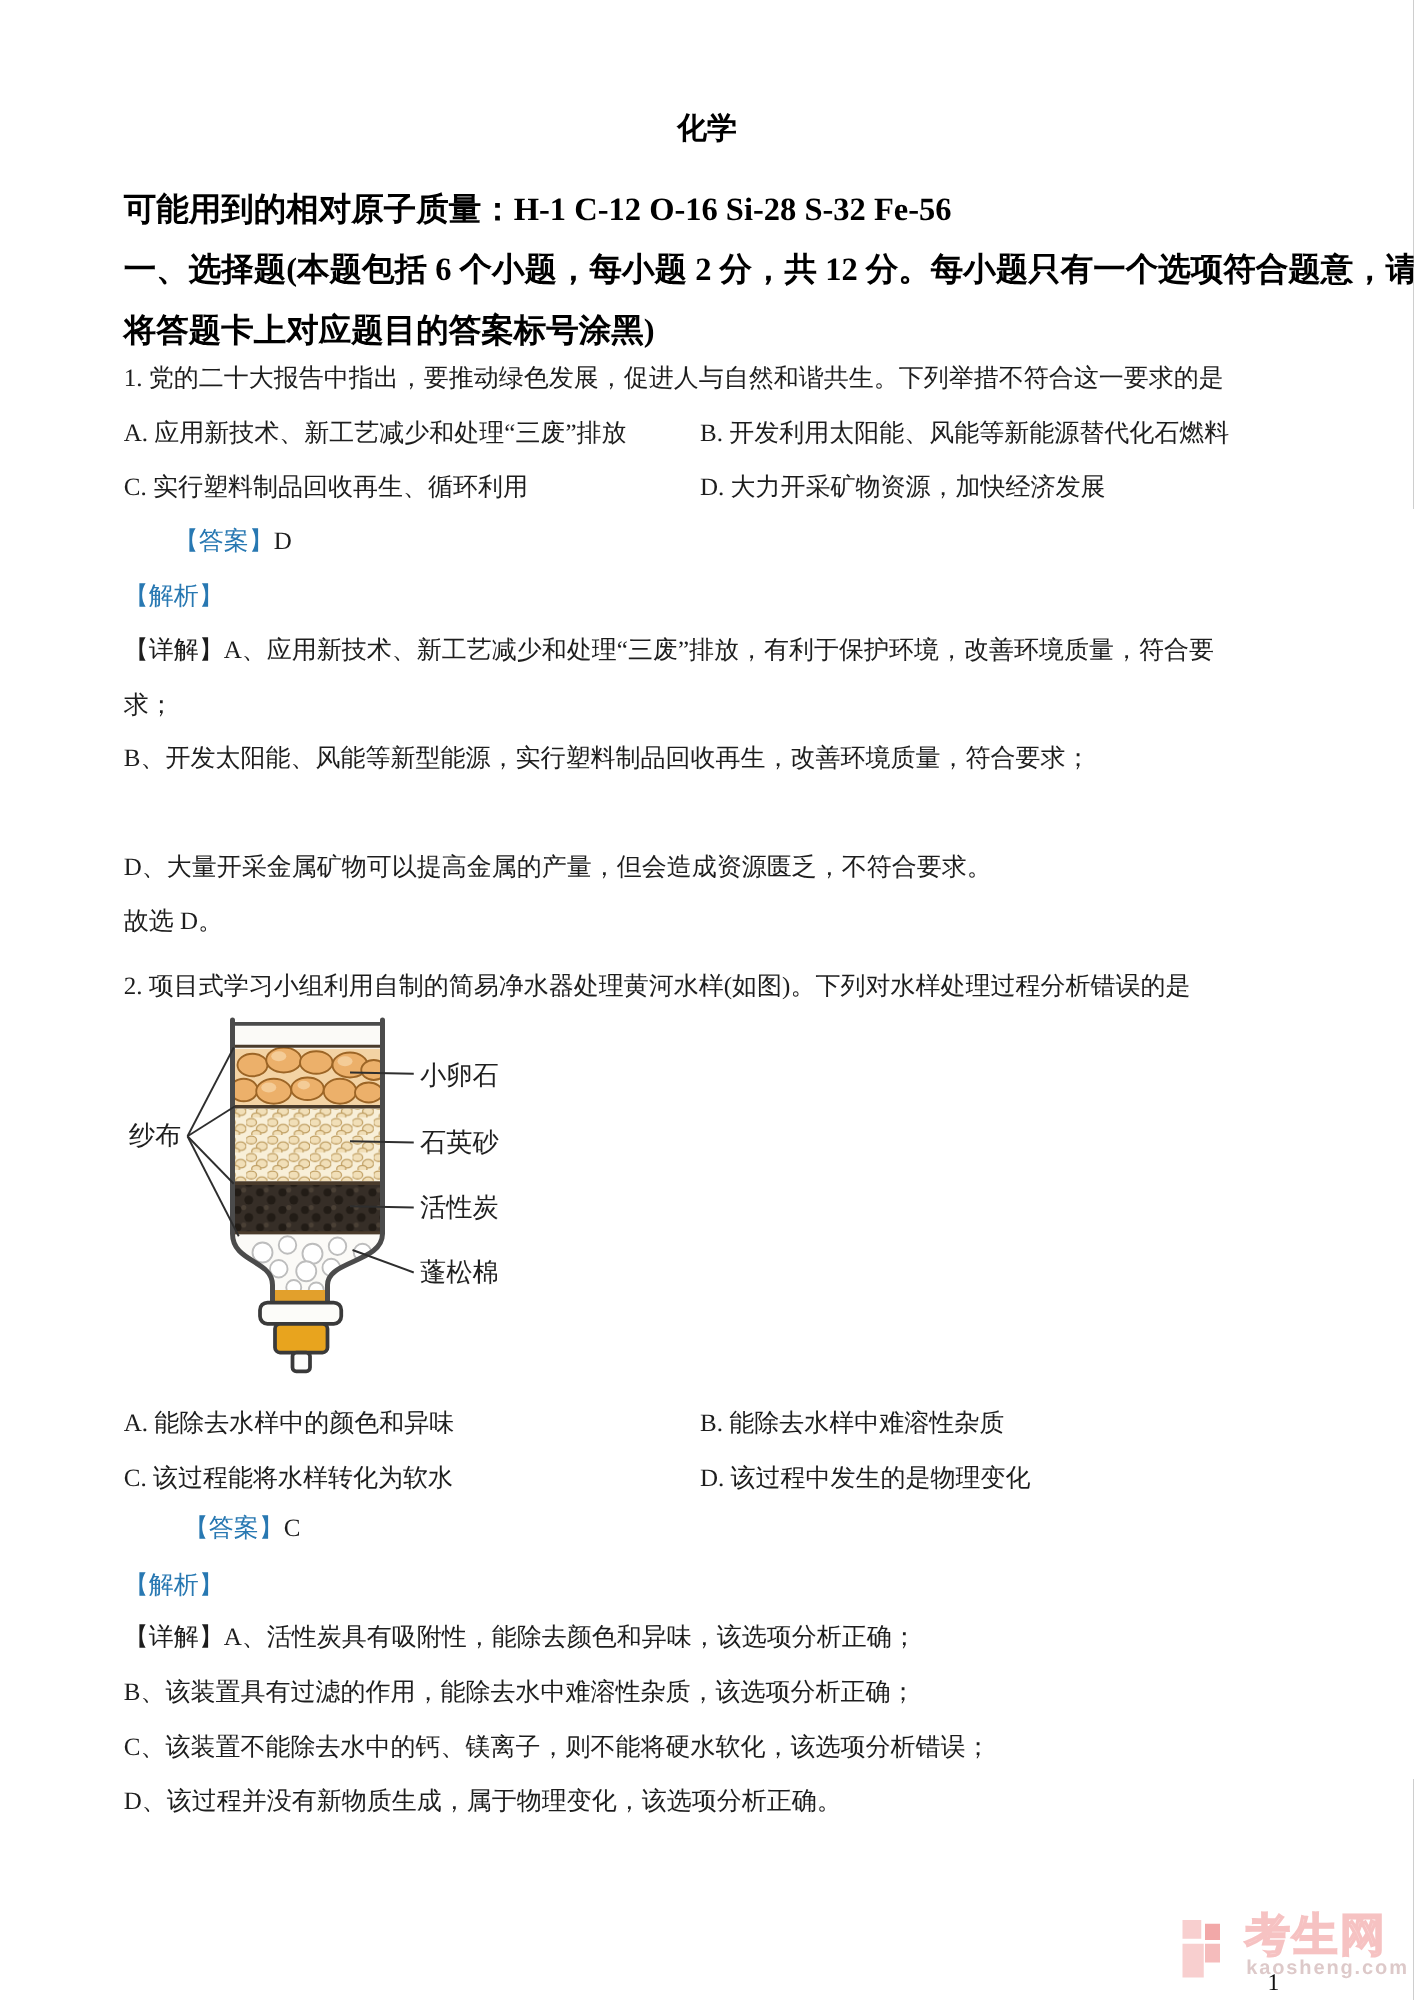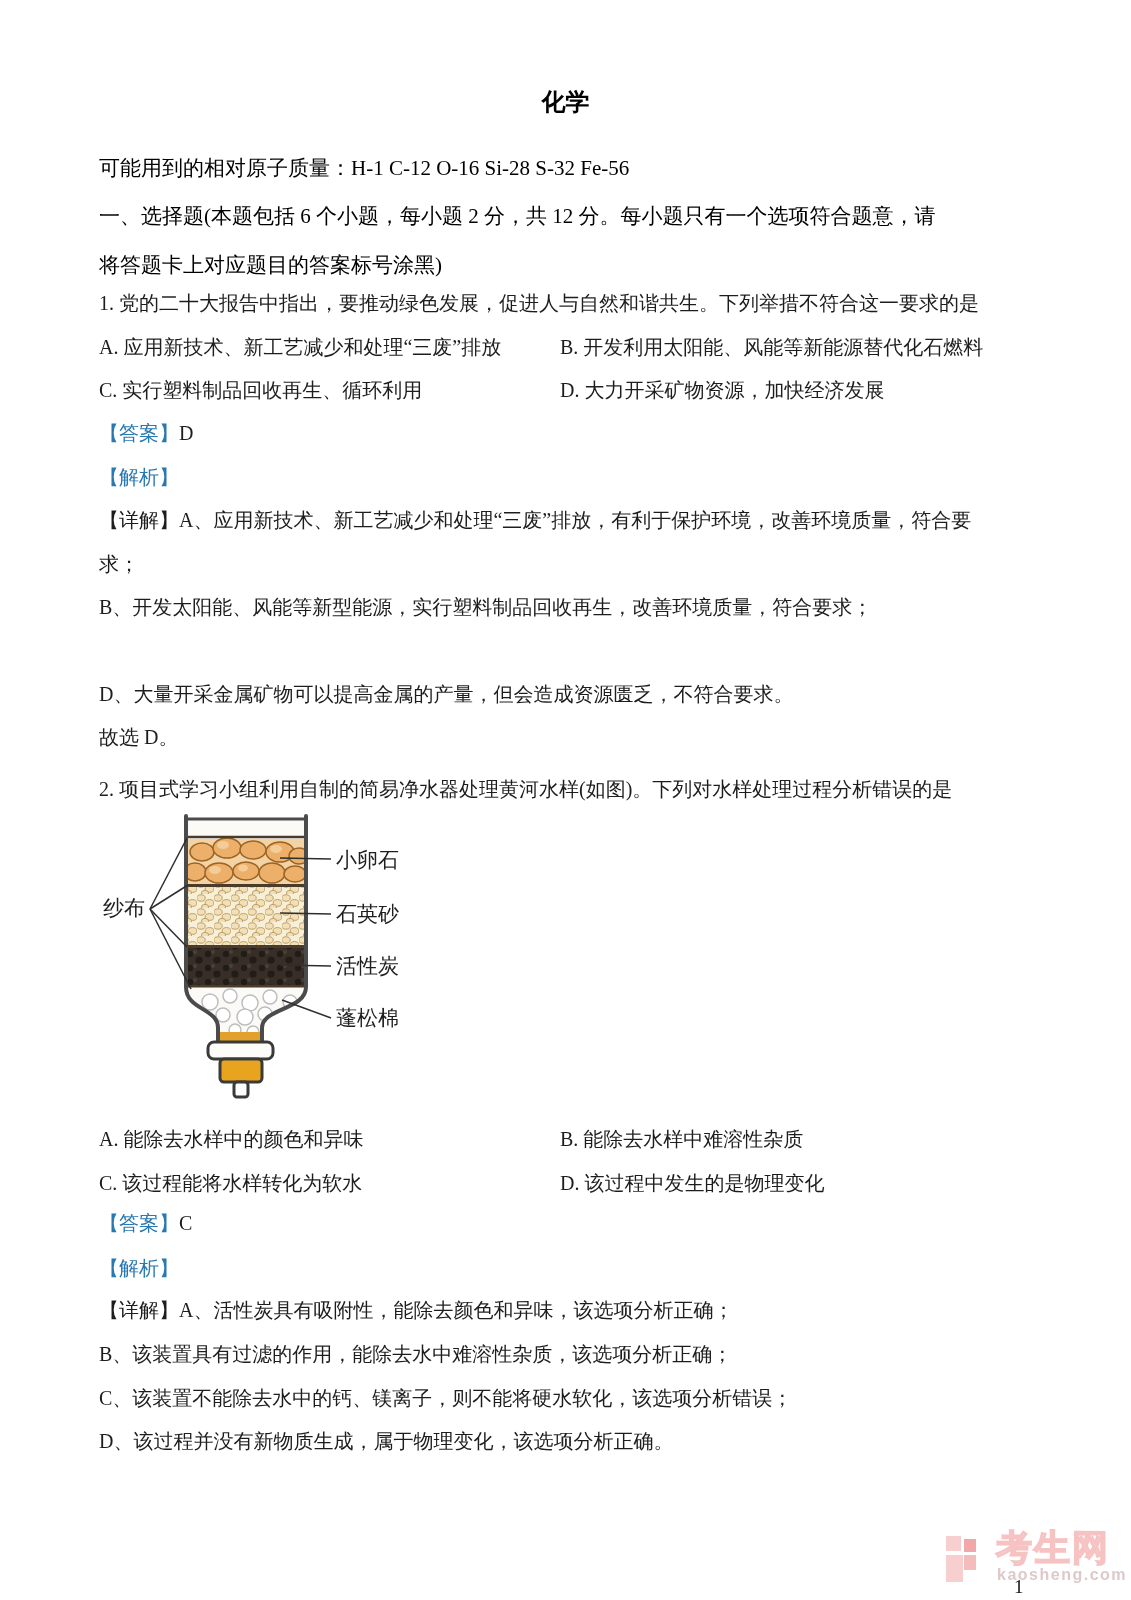--- a/index.html
+++ b/index.html
@@ -12,21 +12,21 @@
     overflow:hidden;
   }
   .line{
     position:absolute;
     left:99px;
     width:940px;
     font-size:20px;
     line-height:26px;
     white-space:nowrap;
   }
-  .bold{font-weight:normal;font-size:21px;color:#000;}
+  .bold{font-weight:bold;font-size:26px;color:#000;}
   .title{
     position:absolute;
     left:0;width:1131px;
     text-align:center;
     font-size:24px;
     font-weight:bold;
     color:#000;
   }
   .optB{position:absolute;left:461px;top:0;}
   .mk{color:#2878b2;}
@@ -68,21 +68,21 @@
 
   <div class="line" style="top:290px;">1. 党的二十大报告中指出，要推动绿色发展，促进人与自然和谐共生。下列举措不符合这一要求的是</div>
   <div class="line" style="top:334px;">
     <span>A. 应用新技术、新工艺减少和处理“三废”排放</span>
     <span class="optB">B. 开发利用太阳能、风能等新能源替代化石燃料</span>
   </div>
   <div class="line" style="top:377px;">
     <span>C. 实行塑料制品回收再生、循环利用</span>
     <span class="optB">D. 大力开采矿物资源，加快经济发展</span>
   </div>
-  <div class="line" style="top:420px;">
+  <div class="line" style="top:420px;margin-left:40px;">
     <span class="mk">【答案】</span><span>D</span>
   </div>
   <div class="line" style="top:464px;">
     <span class="mk">【解析】</span>
   </div>
   <div class="line" style="top:507px;">【详解】A、应用新技术、新工艺减少和处理“三废”排放，有利于保护环境，改善环境质量，符合要</div>
   <div class="line" style="top:551px;">求；</div>
   <div class="line" style="top:594px;">B、开发太阳能、风能等新型能源，实行塑料制品回收再生，改善环境质量，符合要求；</div>
   <div class="line" style="top:681px;">D、大量开采金属矿物可以提高金属的产量，但会造成资源匮乏，不符合要求。</div>
   <div class="line" style="top:724px;">故选 D。</div>
@@ -184,21 +184,21 @@
   </svg>
 
   <div class="line" style="top:1126px;">
     <span>A. 能除去水样中的颜色和异味</span>
     <span class="optB">B. 能除去水样中难溶性杂质</span>
   </div>
   <div class="line" style="top:1170px;">
     <span>C. 该过程能将水样转化为软水</span>
     <span class="optB">D. 该过程中发生的是物理变化</span>
   </div>
-  <div class="line" style="top:1210px;">
+  <div class="line" style="top:1210px;margin-left:48px;">
     <span class="mk">【答案】</span><span>C</span>
   </div>
   <div class="line" style="top:1255px;">
     <span class="mk">【解析】</span>
   </div>
   <div class="line" style="top:1297px;">【详解】A、活性炭具有吸附性，能除去颜色和异味，该选项分析正确；</div>
   <div class="line" style="top:1341px;">B、该装置具有过滤的作用，能除去水中难溶性杂质，该选项分析正确；</div>
   <div class="line" style="top:1385px;">C、该装置不能除去水中的钙、镁离子，则不能将硬水软化，该选项分析错误；</div>
   <div class="line" style="top:1428px;">D、该过程并没有新物质生成，属于物理变化，该选项分析正确。</div>
 

